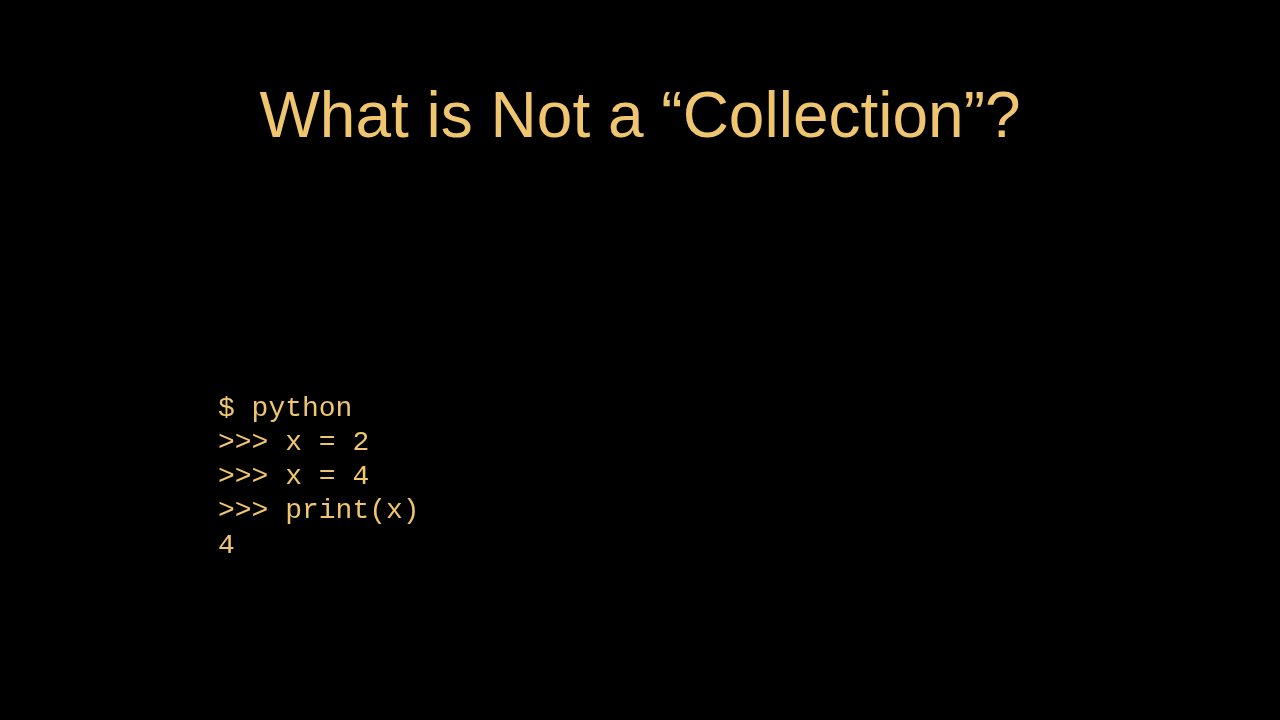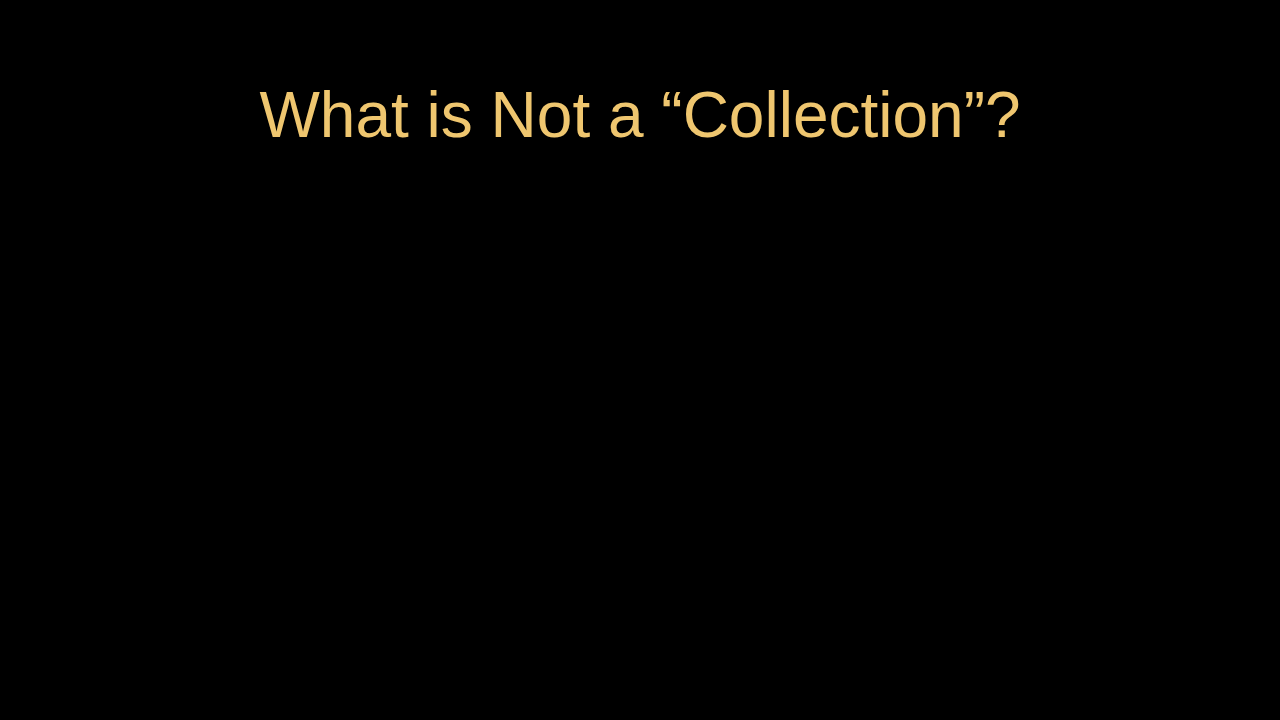--- a/index.html
+++ b/index.html
@@ -52,13 +52,18 @@
       font-weight: 400;
     }
   </style>
 </head>
 <body>
 
 <div class="slide">
   <h1 class="title">What is Not a “Collection”?</h1>
 
 
+  <pre class="code-block">$ python
+&gt;&gt;&gt; x = 2
+&gt;&gt;&gt; x = 4
+&gt;&gt;&gt; print(x)
+4</pre>
 </div>
 
 </body></html>

